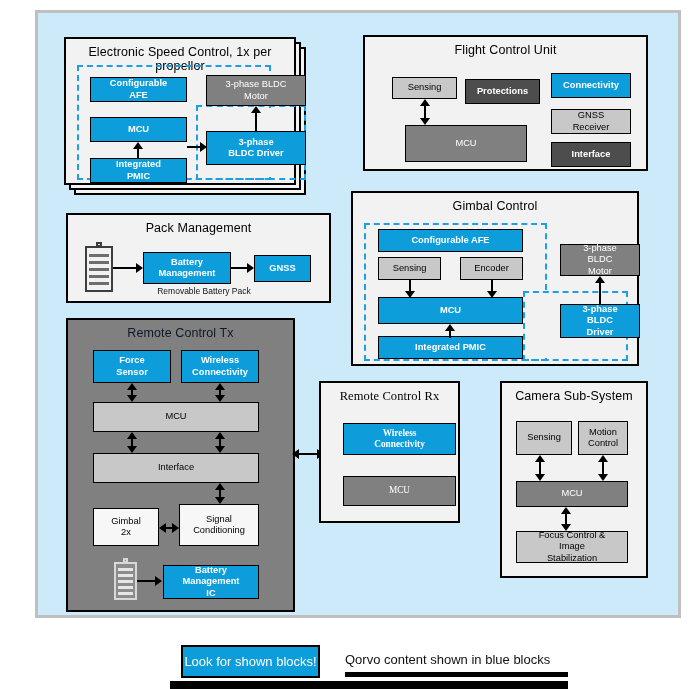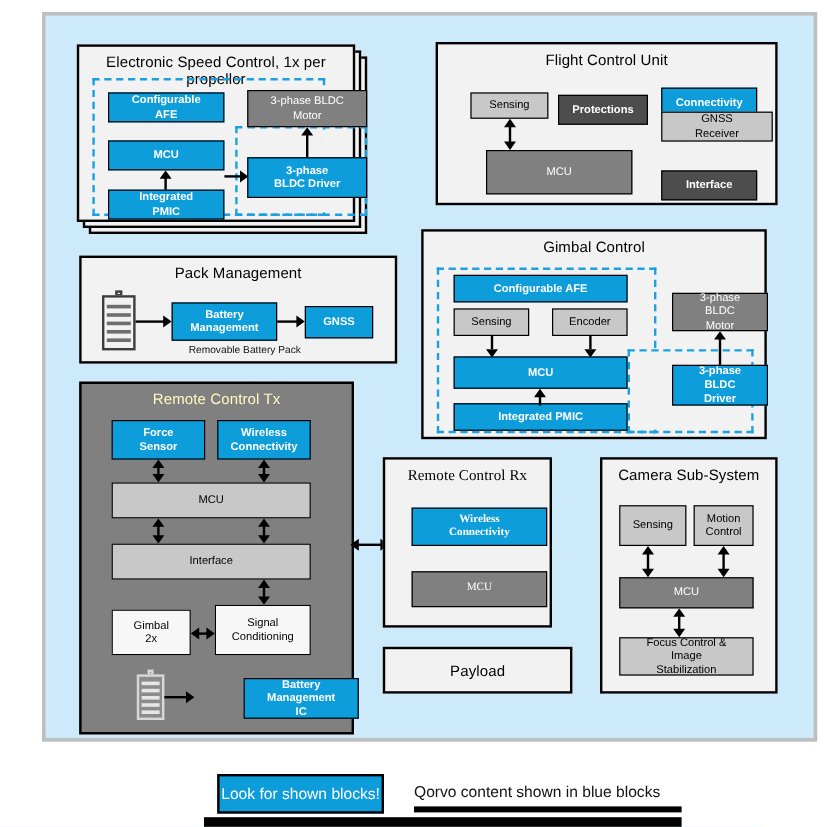--- a/index.html
+++ b/index.html
@@ -133,21 +133,21 @@
     <div class="group-title">Flight Control Unit</div>
 
     <div class="abs blk gray-l" style="left:27px;top:40px;width:65px;height:22px;">Sensing</div>
 
     <div class="abs blk gray-d" style="left:100px;top:42px;width:75px;height:25px;">Protections</div>
 
     <div class="abs blk blue" style="left:186px;top:36px;width:80px;height:25px;">Connectivity</div>
 
     <div class="abs blk gray-m" style="left:40px;top:88px;width:122px;height:37px;">MCU</div>
 
-    <div class="abs blk gray-l" style="left:186px;top:56px;width:93px;height:25px;text-align:center;">GNSS Receiver</div>
+    <div class="abs blk gray-l" style="left:186px;top:72px;width:80px;height:25px;text-align:center;">GNSS Receiver</div>
 
     <div class="abs blk gray-d" style="left:186px;top:105px;width:80px;height:25px;">Interface</div>
 
     <div class="abs" style="left:54px;top:62px;width:12px;height:26px;">
       <div class="arrow-line-v" style="left:5px;top:5px;height:16px;"></div>
       <div class="head head-up" style="left:1px;top:0;"></div>
       <div class="head head-down" style="left:1px;bottom:0;"></div>
     </div>
   </div>
 
@@ -218,21 +218,21 @@
       <div class="head head-up" style="left:1px;top:0;"></div>
     </div>
 
     <div class="abs" style="left:241px;top:83px;width:12px;height:28px;">
       <div class="arrow-line-v" style="left:5px;top:6px;height:22px;"></div>
       <div class="head head-up" style="left:1px;top:0;"></div>
     </div>
   </div>
 
   <div class="abs" style="left:28px;top:305px;width:229px;height:294px;background:#808080;border:2.5px solid #000;">
-    <div class="group-title" style="color:#fef9c3;">Remote Control Tx</div>
+    <div class="group-title" style="color:#0f172a;">Remote Control Tx</div>
 
     <div class="abs blk blue" style="left:25px;top:30px;width:78px;height:33px;">Force Sensor</div>
 
     <div class="abs blk blue" style="left:113px;top:30px;width:78px;height:33px;">Wireless Connectivity</div>
 
     <div class="abs blk gray-l" style="left:25px;top:82px;width:166px;height:30px;">MCU</div>
 
     <div class="abs blk gray-l" style="left:25px;top:133px;width:166px;height:30px;">Interface</div>
 
     <div class="abs blk white" style="left:25px;top:188px;width:66px;height:38px;">Gimbal 2x</div>
@@ -242,21 +242,21 @@
     <div class="battery light" style="left:46px;top:238px;width:23px;height:42px;">
       <div class="bat-cap"></div>
       <div class="bat-body"></div>
       <div class="bat-stripe" style="top:10px;"></div>
       <div class="bat-stripe" style="top:16px;"></div>
       <div class="bat-stripe" style="top:22px;"></div>
       <div class="bat-stripe" style="top:28px;"></div>
       <div class="bat-stripe" style="top:34px;"></div>
     </div>
 
-    <div class="abs blk blue" style="left:95px;top:245px;width:96px;height:34px;margin-left:40px;">Battery Management IC</div>
+    <div class="abs blk blue" style="left:95px;top:245px;width:96px;height:34px;">Battery Management IC</div>
 
     <div class="abs" style="left:58px;top:63px;width:12px;height:19px;">
       <div class="arrow-line-v" style="left:5px;top:4px;height:11px;"></div>
       <div class="head head-up" style="left:1px;top:0;"></div>
       <div class="head head-down" style="left:1px;bottom:0;"></div>
     </div>
 
     <div class="abs" style="left:146px;top:63px;width:12px;height:19px;">
       <div class="arrow-line-v" style="left:5px;top:4px;height:11px;"></div>
       <div class="head head-up" style="left:1px;top:0;"></div>
@@ -300,23 +300,20 @@
   </div>
 
   <div class="abs group" style="left:281px;top:368px;width:141px;height:142px;font-family:Liberation Serif, serif;">
     <div class="group-title">Remote Control Rx</div>
 
     <div class="abs blk blue" style="left:22px;top:40px;width:113px;height:32px;">Wireless Connectivity</div>
 
     <div class="abs blk gray-m" style="left:22px;top:93px;width:113px;height:30px;">MCU</div>
   </div>
 
-  <div class="abs group" style="left:281px;top:526px;width:158px;height:39px;">
-    <div class="group-title" style="top:11px;">Payload</div>
-  </div>
 
   <div class="abs group" style="left:462px;top:368px;width:148px;height:197px;">
     <div class="group-title">Camera Sub-System</div>
 
     <div class="abs blk gray-l" style="left:14px;top:38px;width:56px;height:34px;">Sensing</div>
 
     <div class="abs blk gray-l" style="left:76px;top:38px;width:50px;height:34px;">Motion Control</div>
 
     <div class="abs blk gray-m" style="left:14px;top:98px;width:112px;height:26px;">MCU</div>
 

